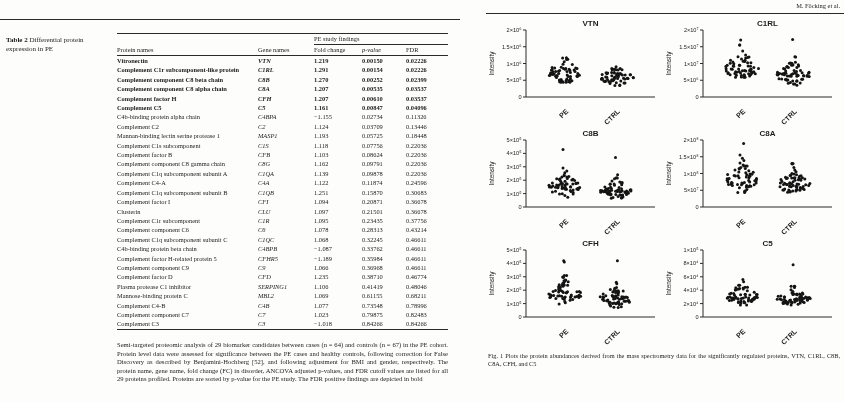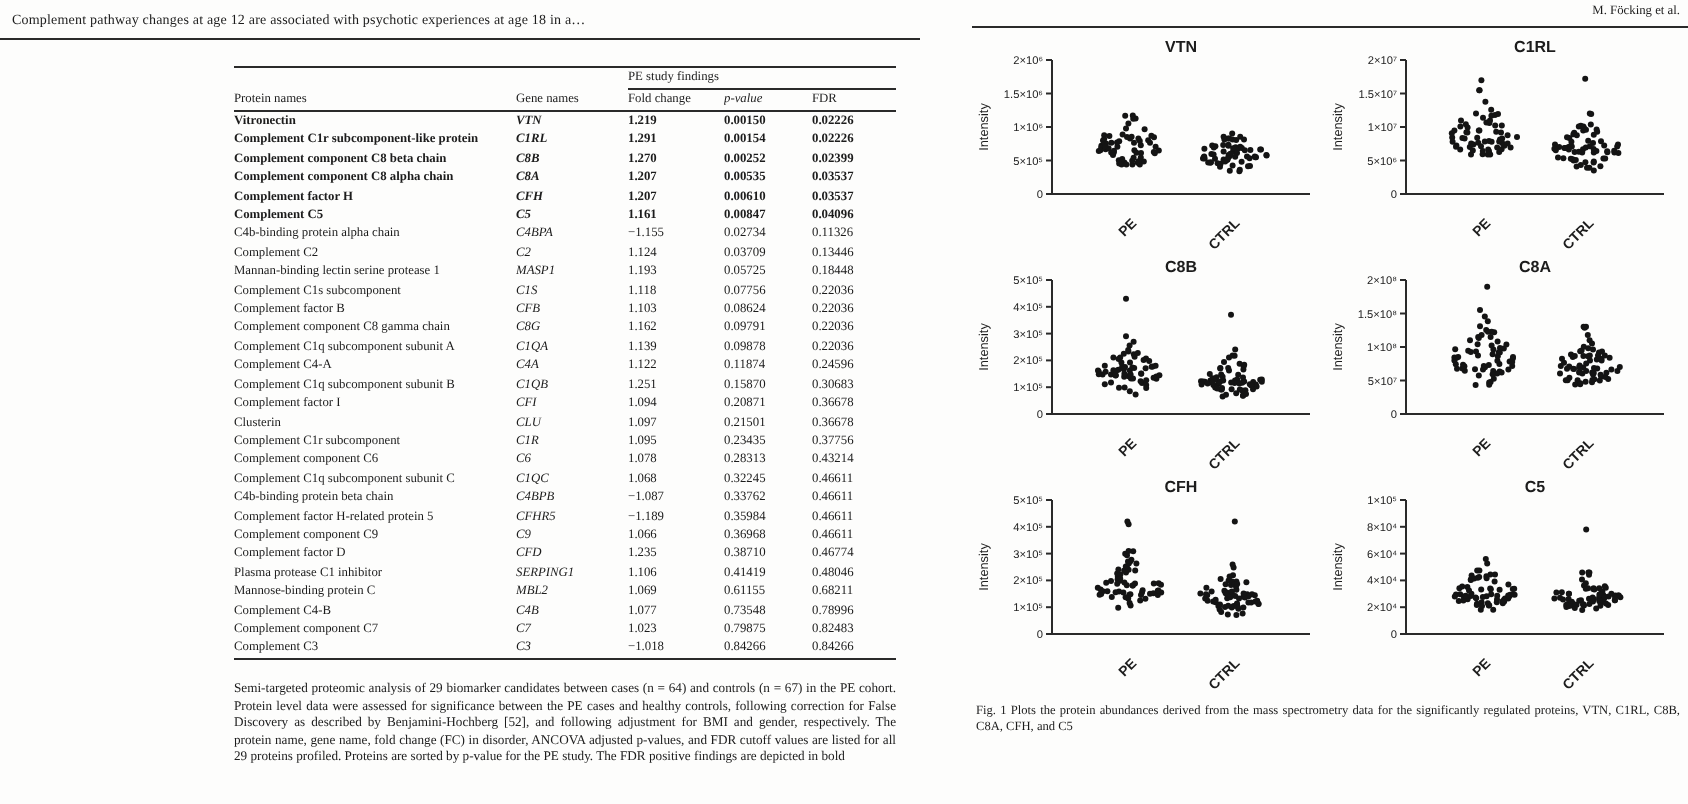--- a/index.html
+++ b/index.html
@@ -32,23 +32,26 @@
   .plot-cell{position:relative;}
   .fig-caption{position:absolute;left:488px;top:352px;width:352px;font-size:6.3px;line-height:8px;
                text-align:justify;}
   svg text{font-family:"Liberation Sans", sans-serif;}
 </style>
 </head>
 <body>
 
 <div id="page">
 
-  <div class="runhead-left">Complement pathway changes at age 12 are associated with psychotic experiences at age 18 in a…</div>
   <div class="rule-left"></div>
 
+  <div class="tbl-caption">
+    <b>Table 2</b>
+    <span>Differential protein expression in PE</span>
+  </div>
 
   <div class="tbl-wrap">
     <table class="t2">
       <colgroup>
         <col class="c-protein">
           <col class="c-gene">
           <col class="c-fc">
           <col class="c-p">
           <col class="c-fdr">
       </colgroup>

